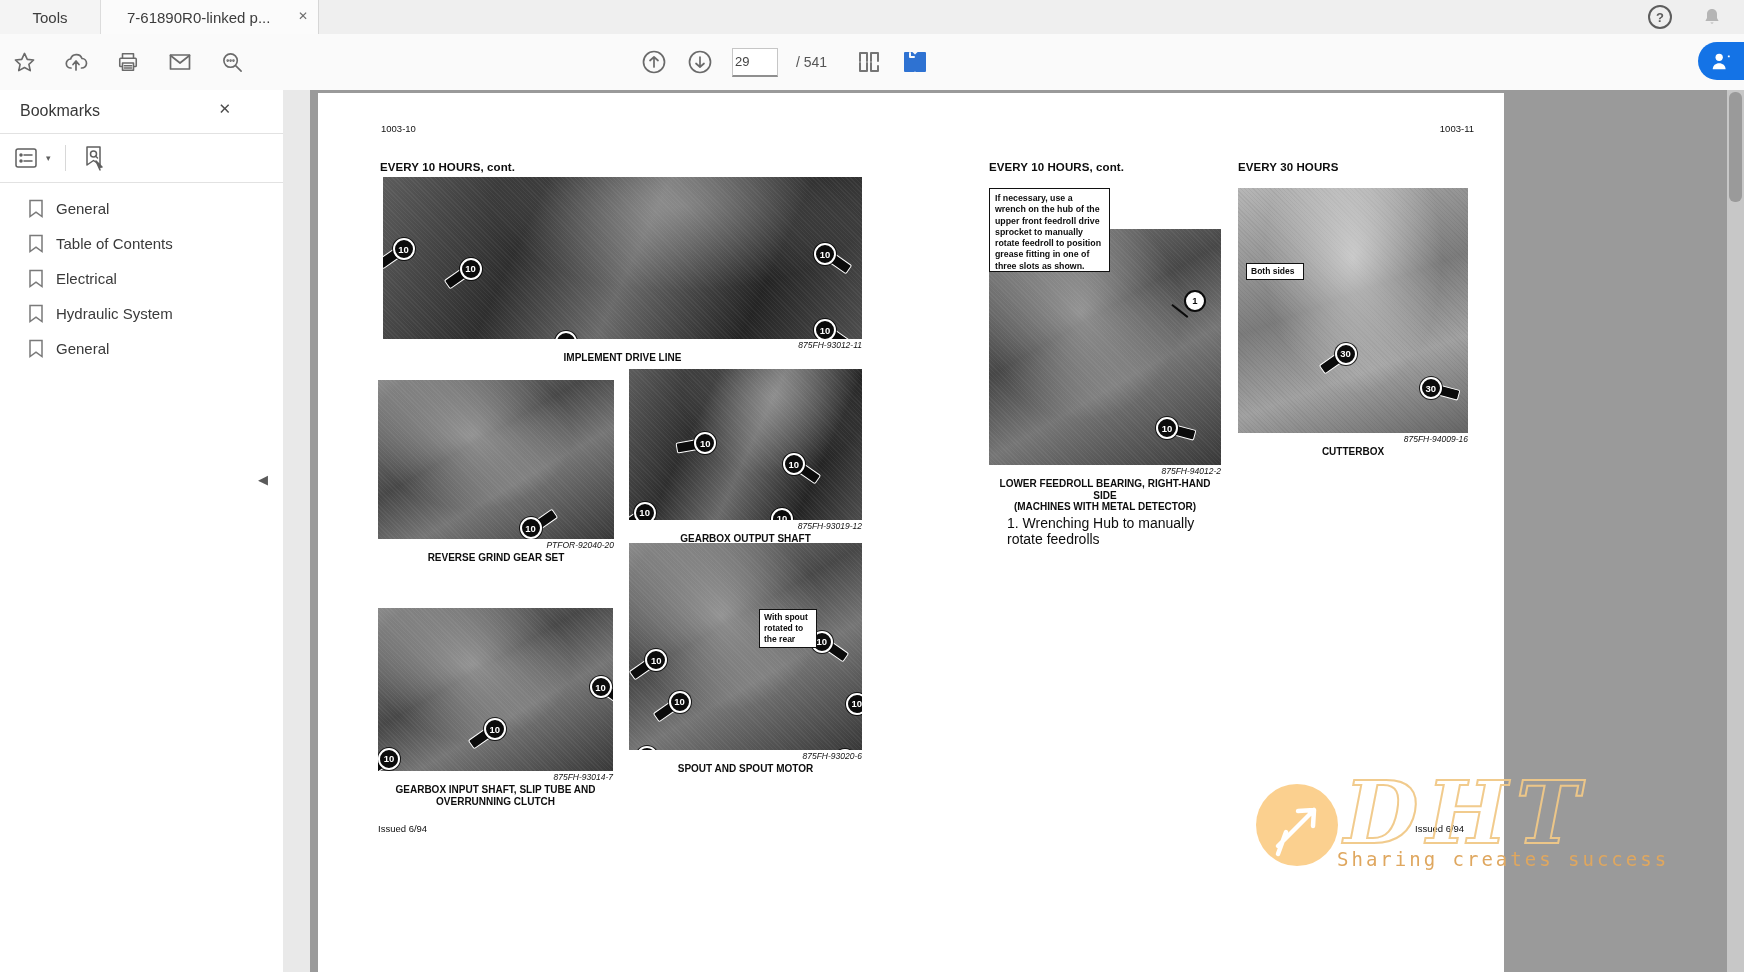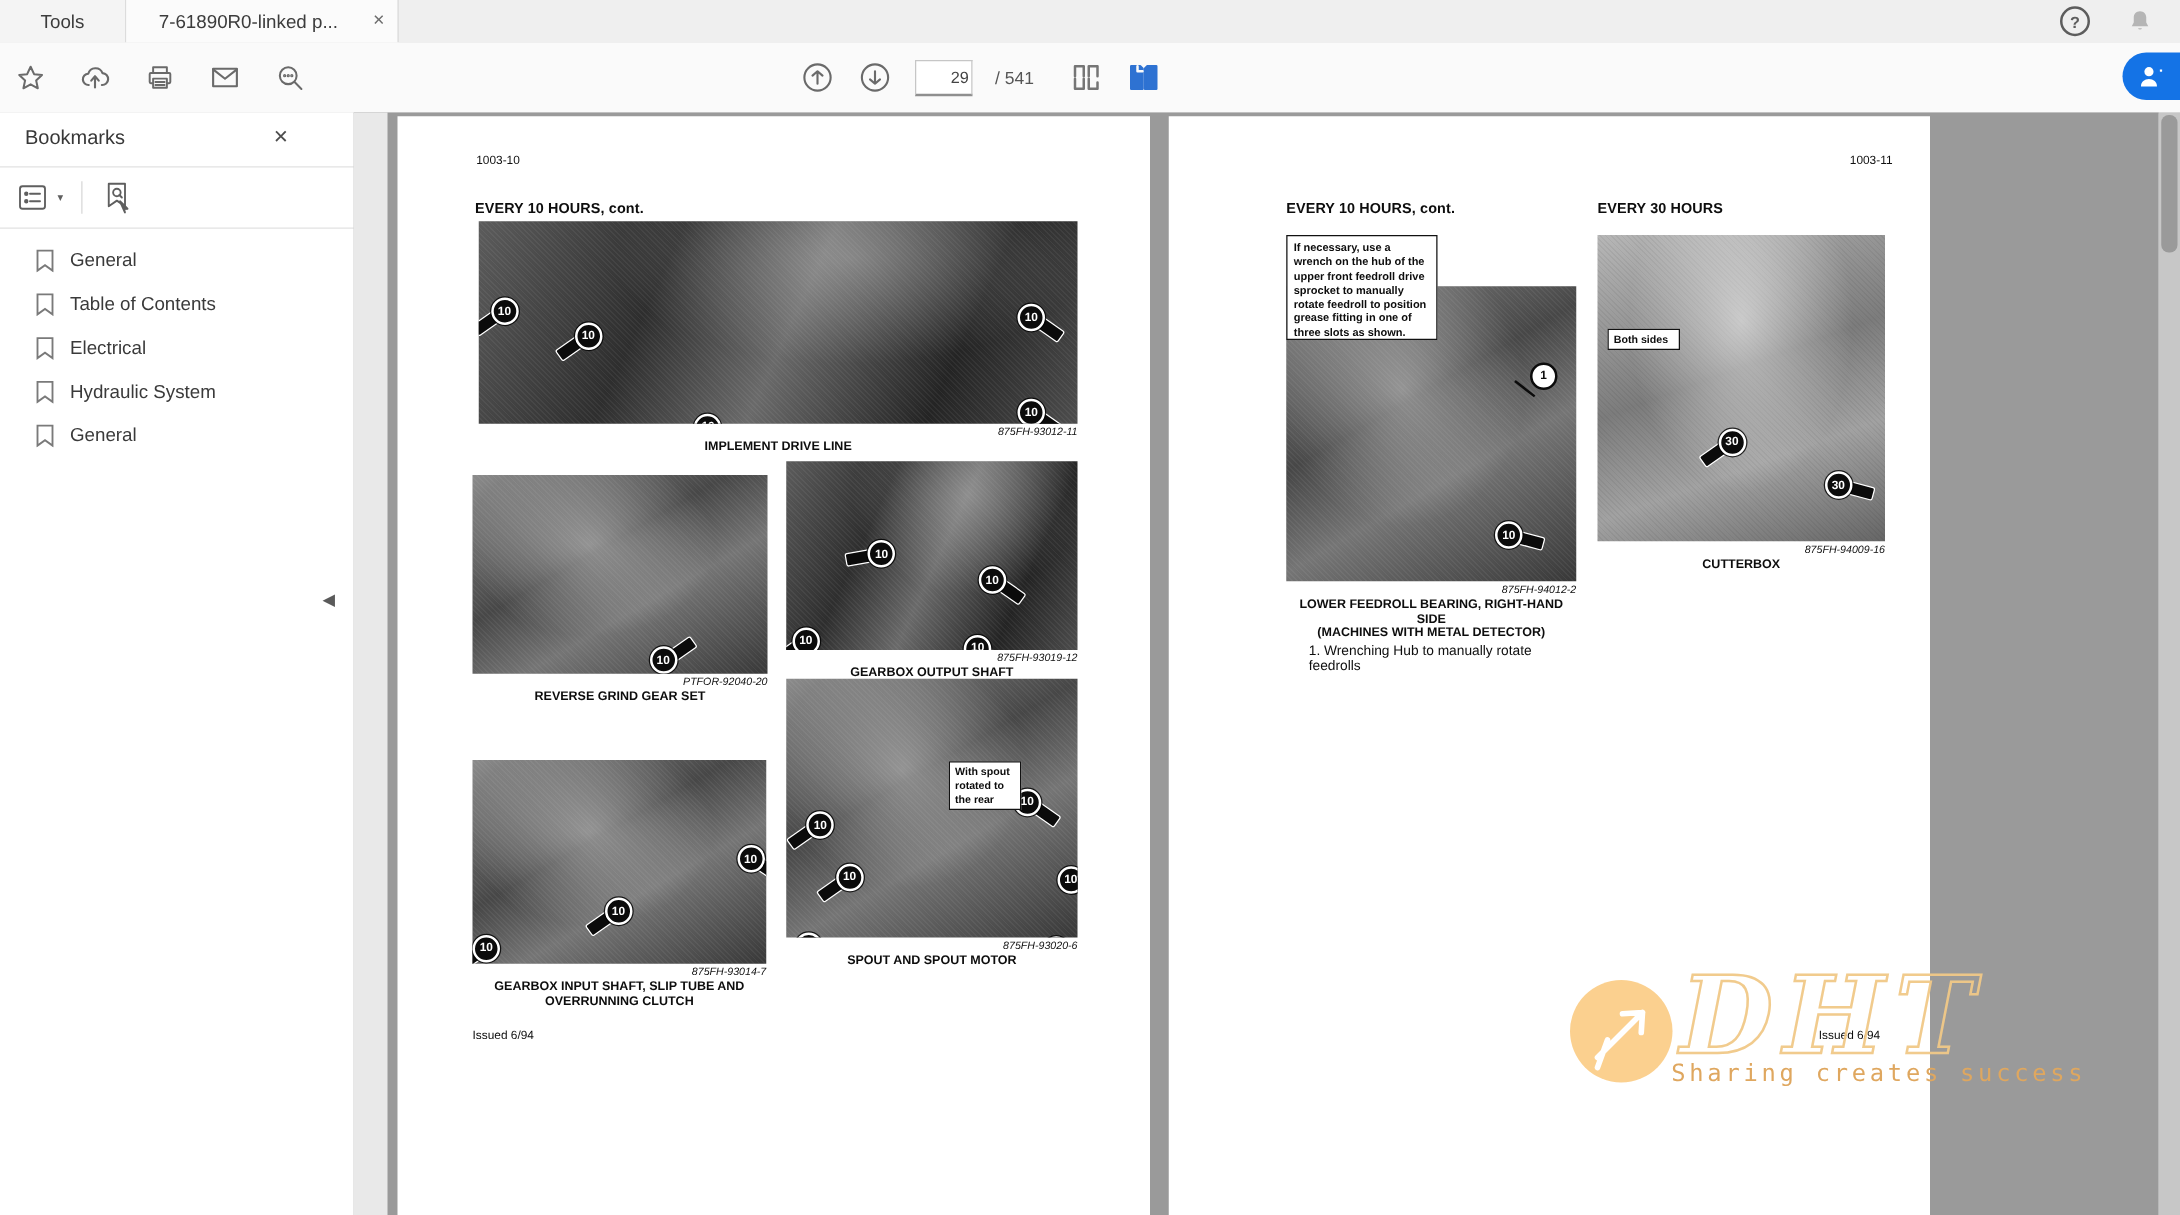--- a/index.html
+++ b/index.html
@@ -16,21 +16,21 @@
   .help-circ{width:20px;height:20px;border:2px solid #5d5d5d;border-radius:50%;color:#5d5d5d;
     font-size:13px;font-weight:bold;display:flex;align-items:center;justify-content:center;cursor:pointer;}
 
   
   .toolbar{position:absolute;left:0;top:34px;width:100%;height:56px;background:#fafafa;border-bottom:1px solid #d4d4d4;}
   .tb-left{position:absolute;left:0;top:0;height:56px;display:flex;align-items:center;gap:24px;padding-left:10px;}
   .tb-center{position:absolute;left:640px;top:0;height:56px;display:flex;align-items:center;gap:18px;}
   .icon-btn{width:28px;height:28px;display:flex;align-items:center;justify-content:center;cursor:pointer;}
   .icon-btn svg{stroke:#6a6a6a;fill:none;stroke-width:1.7;stroke-linecap:round;stroke-linejoin:round;}
   .pagebox{width:40px;height:24px;border:1px solid #c6c6c6;border-bottom:2px solid #8f8f8f;background:#fff;
-    font-size:13px;color:#444;text-align:right;outline:none;}
+    font-size:13px;color:#444;text-align:left;outline:none;}
   .pagetotal{font-size:14px;color:#555;}
   .share-btn{position:absolute;right:0;top:8px;width:46px;height:38px;background:#1473e6;
     border-radius:19px 0 0 19px;display:flex;align-items:center;justify-content:center;cursor:pointer;}
 
   
   .sidebar{position:absolute;left:0;top:90px;width:283px;height:882px;background:#ffffff;}
   .sb-head{position:relative;height:43px;padding-left:28px;}
   .sb-title{position:absolute;left:20px;top:12px;font-size:16px;color:#383838;}
   .sb-close{position:absolute;right:52px;top:10px;font-size:15px;color:#4d4d4d;cursor:pointer;}
   .sb-div{height:1px;background:#e2e2e2;margin:0;}
@@ -44,41 +44,41 @@
   .collapse-arrow{position:absolute;left:258px;top:382px;font-size:13px;color:#5a5a5a;cursor:pointer;}
 
   
   .doc{position:absolute;left:283px;top:90px;width:1444px;height:882px;background:#9a9a9a;}
   .doc-strip{position:absolute;left:0;top:0;width:27px;height:882px;background:#e9e9e9;}
   .vscroll{position:absolute;right:0;top:90px;width:17px;height:882px;background:#c7c7c7;}
   .vscroll .thumb{position:absolute;left:2px;top:2px;width:13px;height:110px;background:#9a9a9a;border-radius:6px;}
 
   .page{position:absolute;top:3px;height:879px;background:#fff;color:#0d0d0d;}
   .page-left{left:35px;width:602px;}
-  .page-right{left:652px;width:609px;}
+  .page-right{left:612px;width:609px;}
 
   .pgno{position:absolute;font-size:9.5px;color:#111;}
   .hdg{position:absolute;font-size:11.5px;font-weight:bold;letter-spacing:.1px;}
   .fig{position:absolute;}
   .photo{position:relative;width:100%;overflow:hidden;}
   .photo.dark{background:
     radial-gradient(ellipse at 62% 18%, rgba(210,210,210,.35), transparent 45%),
     repeating-linear-gradient(45deg, rgba(255,255,255,.05) 0 1px, transparent 1px 3px),
     linear-gradient(115deg,#5c5c5c 0%,#2e2e2e 30%,#6a6a6a 52%,#242424 78%,#4d4d4d 100%);}
   .photo.mid{background:
     radial-gradient(ellipse at 40% 35%, rgba(235,235,235,.45), transparent 50%),
     repeating-linear-gradient(45deg, rgba(255,255,255,.05) 0 1px, transparent 1px 3px),
     linear-gradient(150deg,#8b8b8b,#474747 40%,#757575 62%,#383838);}
   .photo.light{background:
     radial-gradient(ellipse at 50% 28%, rgba(255,255,255,.55), transparent 55%),
     repeating-linear-gradient(45deg, rgba(0,0,0,.05) 0 1px, transparent 1px 3px),
     linear-gradient(160deg,#b7b7b7,#7c7c7c 45%,#a2a2a2 70%,#666666);}
   .ref{font-style:italic;font-size:8.5px;text-align:right;margin-top:1px;color:#111;}
   .cap{font-weight:bold;font-size:10px;text-align:center;margin-top:2px;line-height:1.15;}
-  .cap-item{font-size:11px;text-align:left;margin-top:2px;padding-left:18px;}
+  .cap-item{font-size:14px;text-align:left;margin-top:2px;padding-left:18px;}
   .notebox{position:absolute;background:#fff;border:1.5px solid #111;font-size:8.8px;line-height:1.28;
     padding:4px 5px;box-sizing:border-box;z-index:3;font-weight:bold;}
   .notebox.small{font-size:8.5px;padding:2px 4px;}
   .pg-footer{position:absolute;font-size:9.5px;}
 
   
   .badge{position:absolute;width:22px;height:22px;z-index:2;margin-top:42px;}
   .badge .tail{position:absolute;right:13px;top:6px;width:25px;height:9px;background:#0b0b0b;
     border:1.5px solid #fff;border-radius:2px;transform-origin:100% 50%;}
   .badge .tail.flip{right:auto;left:13px;transform-origin:0% 50%;}

